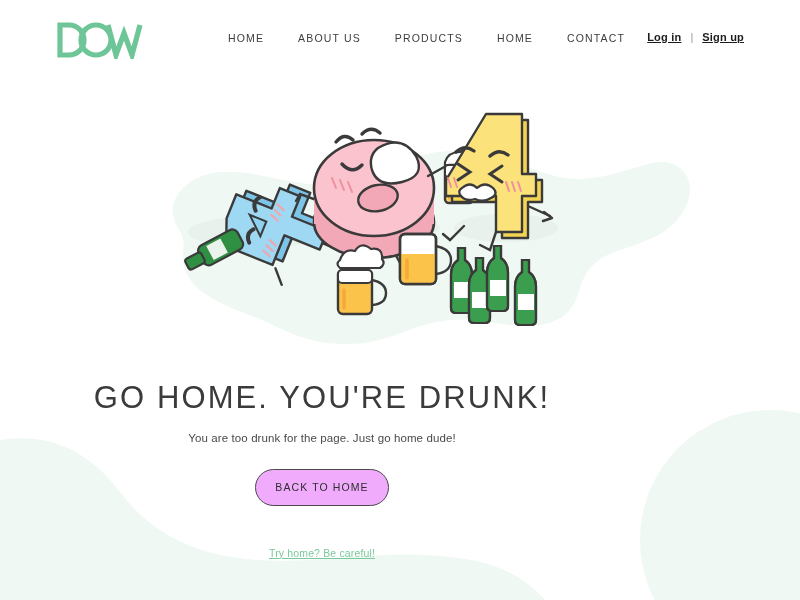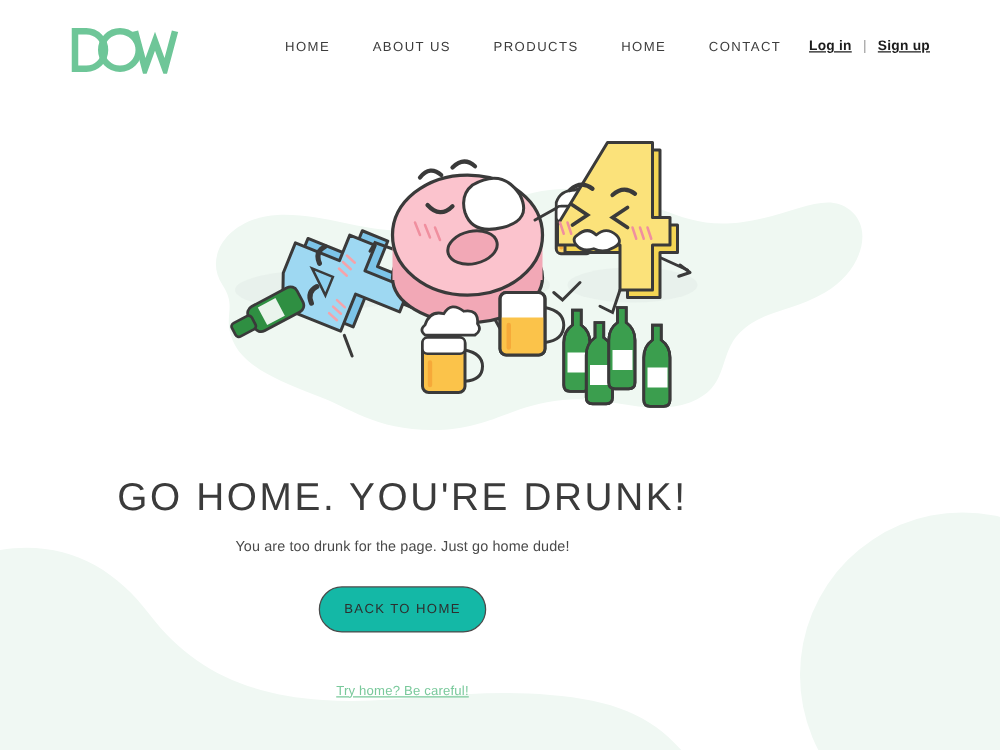--- a/index.html
+++ b/index.html
@@ -113,21 +113,21 @@
     display: flex;
     justify-content: center;
   }
   .cta-button {
     display: inline-flex;
     align-items: center;
     justify-content: center;
     width: 134px; height: 37px;
     border: 1px solid #4a4a4a;
     border-radius: 20px;
-    background: #14b8a6;
+    background: #f0abfc;
     font-size: 10.5px;
     letter-spacing: 1.1px;
     color: #2e2e2e;
     font-family: "Liberation Sans", sans-serif;
     cursor: pointer;
   }
   .retry-wrap {
     margin-top: 37px;
   }
   .retry-link {

